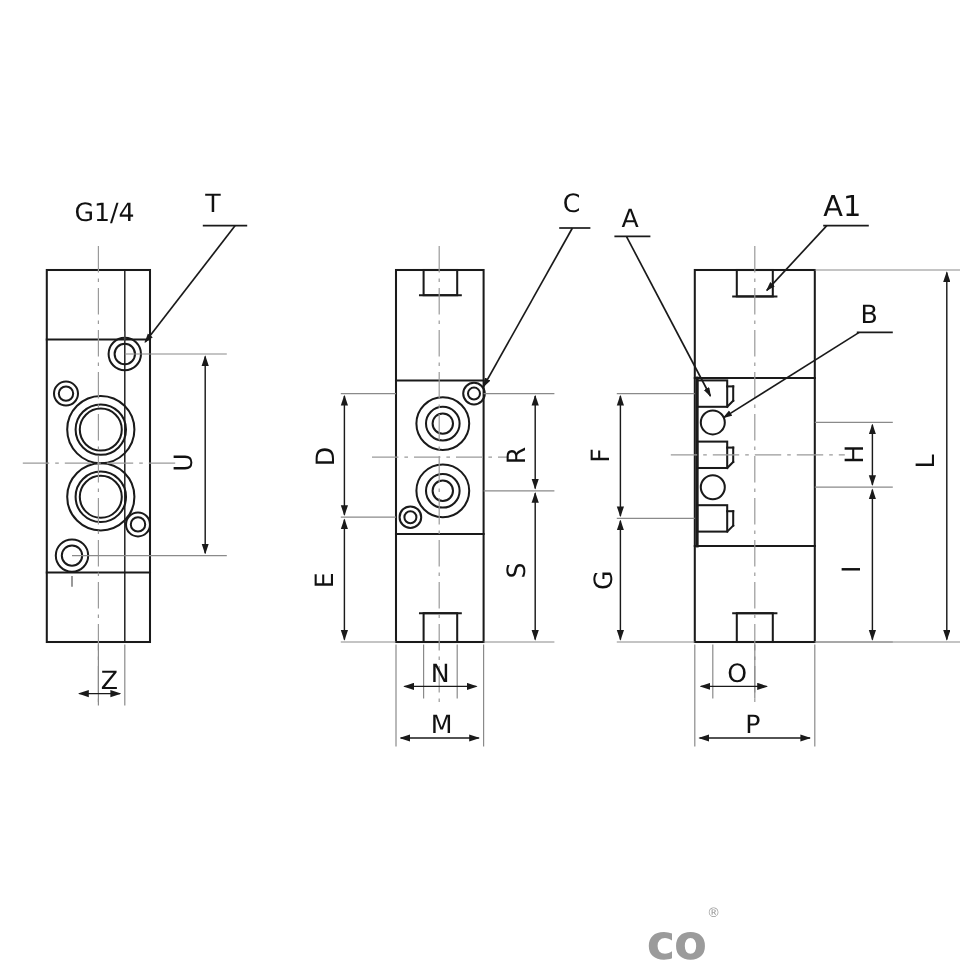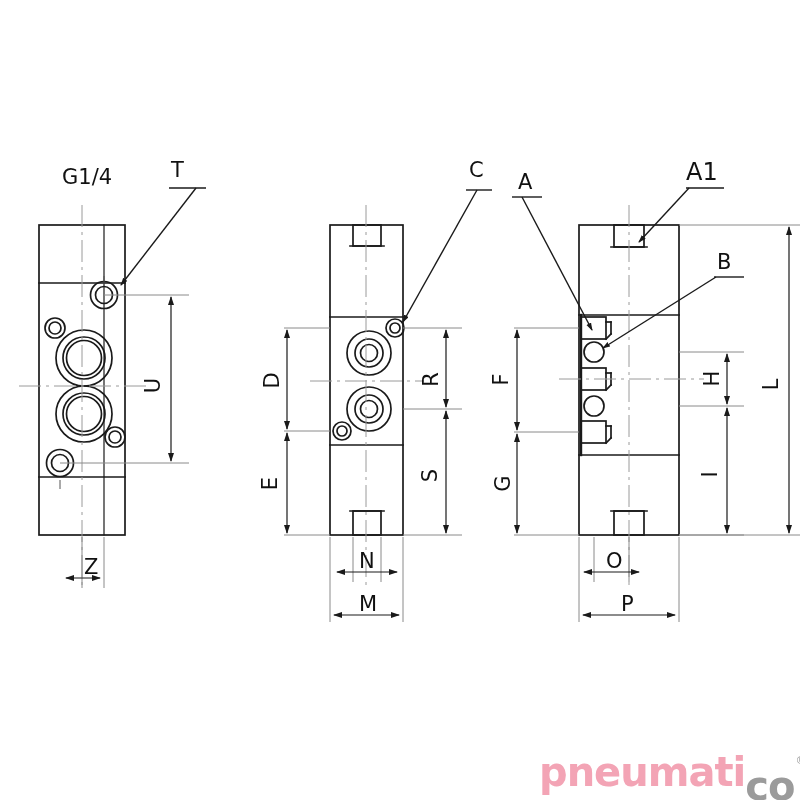--- a/index.html
+++ b/index.html
@@ -270,18 +270,17 @@
   <div class="lbl" style="left:703px;top:252px;font-size:21px;">B</div>
   <div class="lbl rot" style="left:481px;top:369px;font-size:21px;transform:rotate(-90deg);">F</div>
   <div class="lbl rot" style="left:481px;top:473px;font-size:21px;transform:rotate(-90deg);">G</div>
   <div class="lbl rot" style="left:691px;top:368px;font-size:21px;transform:rotate(-90deg);">H</div>
   <div class="lbl rot" style="left:693px;top:464px;font-size:21px;transform:rotate(-90deg);">I</div>
   <div class="lbl rot" style="left:752px;top:374px;font-size:21px;transform:rotate(-90deg);">L</div>
   <div class="lbl" style="left:592px;top:551px;font-size:21px;">O</div>
   <div class="lbl" style="left:607px;top:594px;font-size:21px;">P</div>
 
   <div id="logo">
-    <span class="pk">pneumati</span>
       <span class="gy">co</span>
       <span class="reg">®</span>
   </div>
 
 </div>
 
 </body></html>

